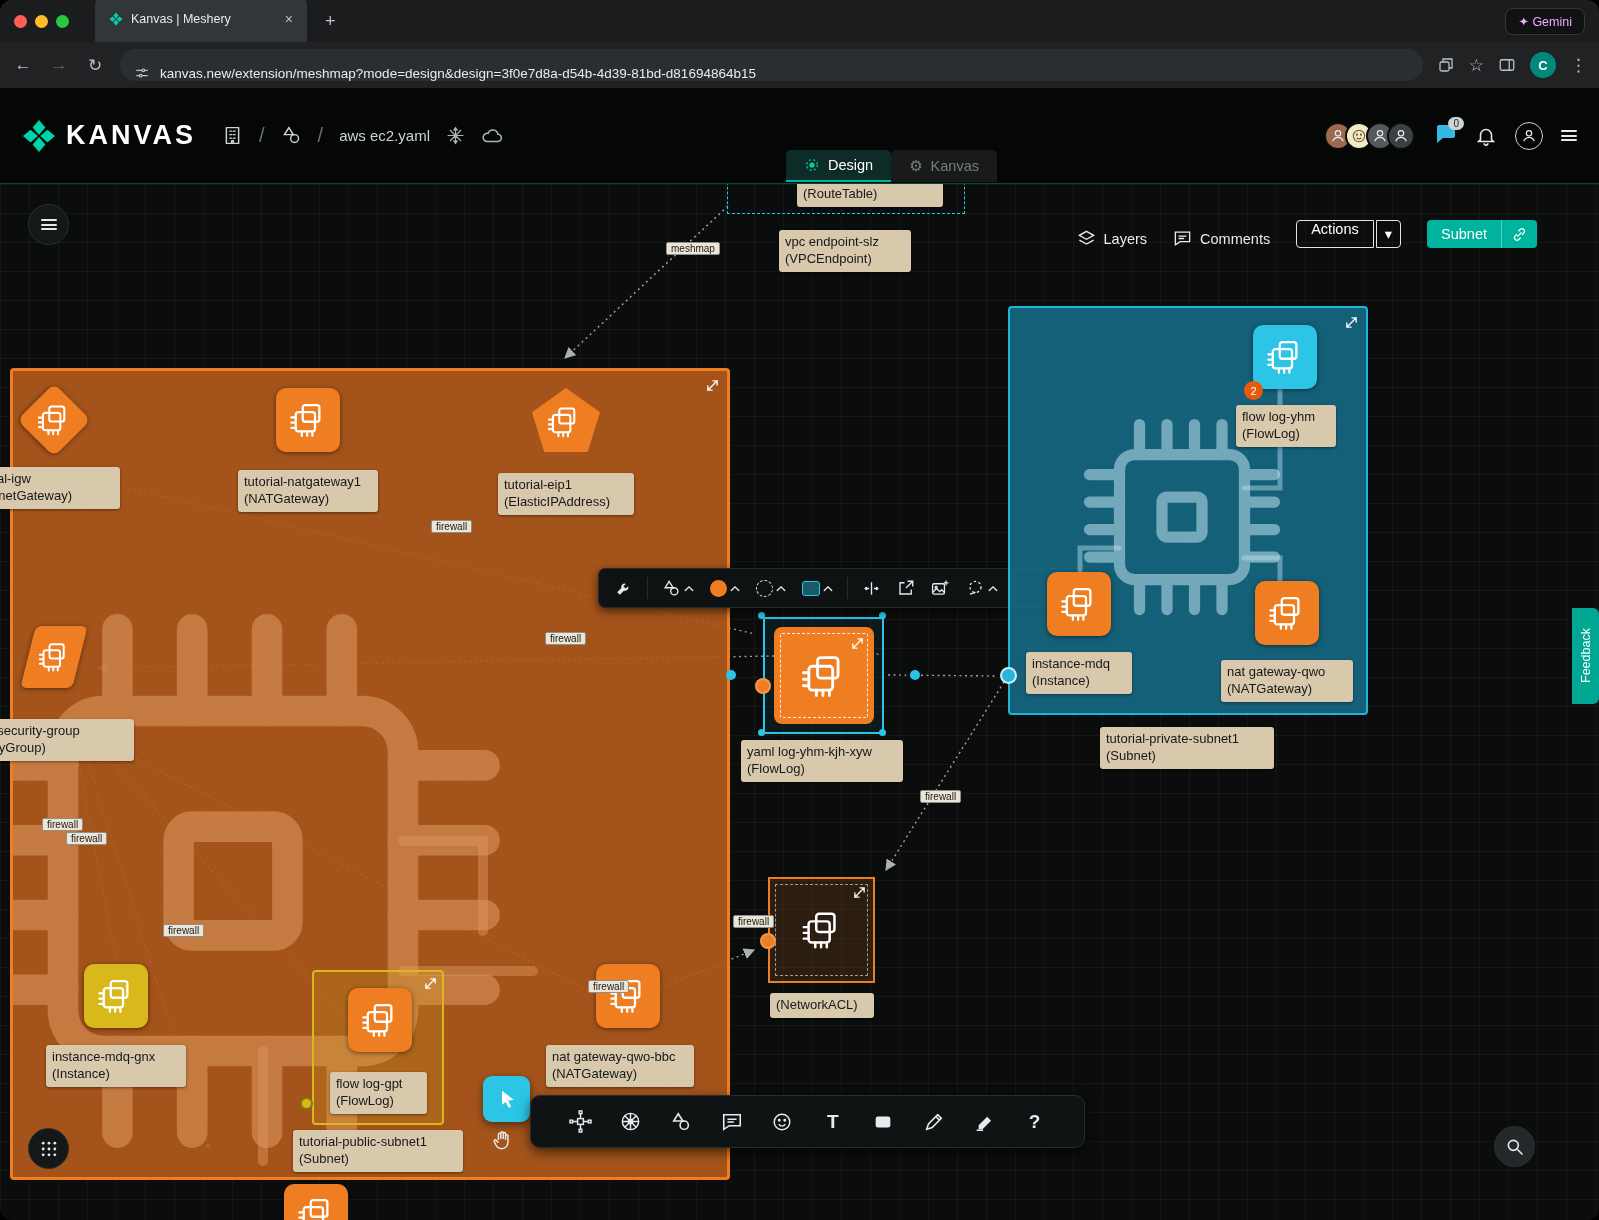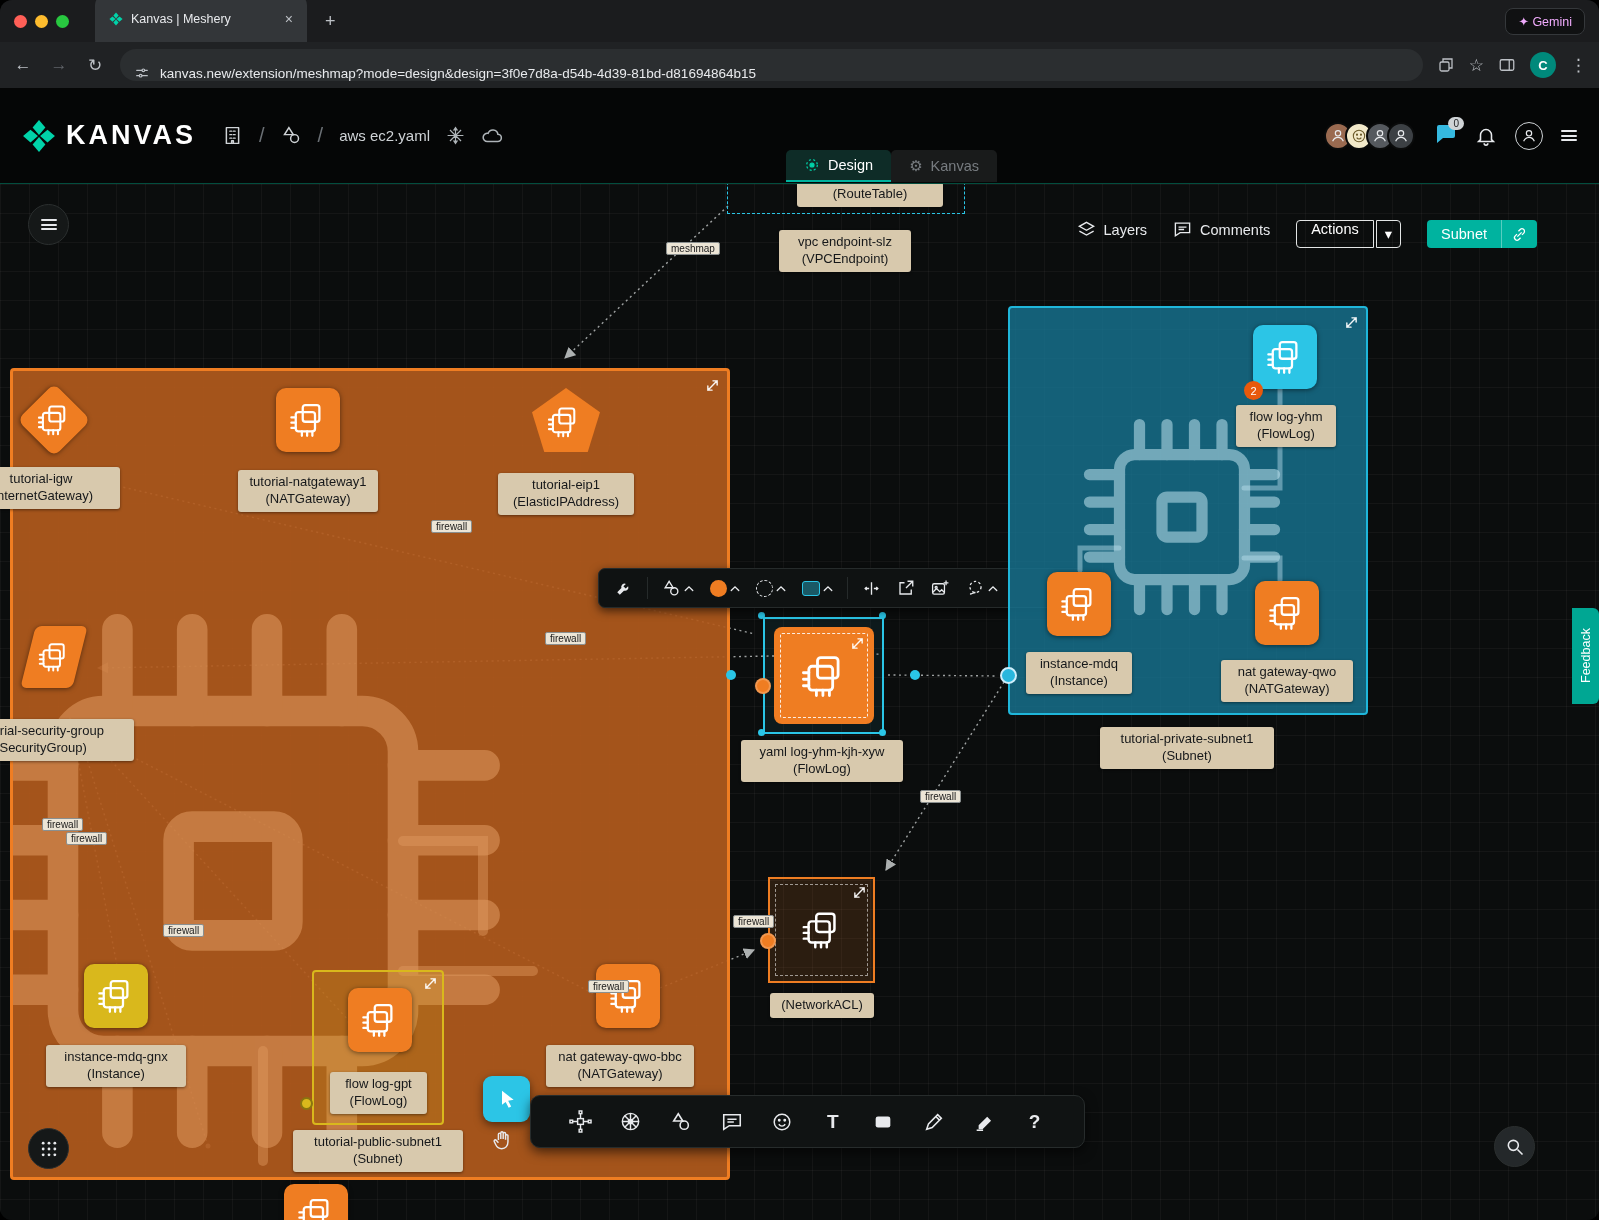--- a/index.html
+++ b/index.html
@@ -42,32 +42,32 @@
   .modetab{height:32px;display:flex;align-items:center;gap:8px;padding:0 18px;font-size:14.5px;border-radius:5px 5px 0 0}
   .modetab.design{background:#0e2c27;color:#fff;border-bottom:2px solid var(--teal)}
   .modetab.operate{background:#191b1b;color:#777c80}
 
   
   .canvas{position:relative;width:1599px;height:1036px;overflow:hidden;background:#0b0d0d;
     background-image:linear-gradient(rgba(255,255,255,.04) 1px,transparent 1px),linear-gradient(90deg,rgba(255,255,255,.04) 1px,transparent 1px);
     background-size:29px 29px}
   .circlebtn{position:absolute;width:41px;height:41px;border-radius:50%;background:#151818;border:1px solid #2b2f2f;display:flex;align-items:center;justify-content:center;color:#e8eaed}
   .burger i{display:block;width:16px;height:2px;background:#e8eaed;margin:2.5px 0;border-radius:1px}
-  .cv-topright{position:absolute;top:36px;right:62px;display:flex;align-items:flex-start;gap:26px;color:var(--txt);font-size:14.5px}
+  .cv-topright{position:absolute;top:36px;right:62px;display:flex;align-items:flex-end;gap:26px;color:var(--txt);font-size:14.5px}
   .flatbtn{display:flex;align-items:center;gap:8px}
   .actions{display:flex;gap:2px}
   .actions .main{border:1.5px solid #e3e5e5;border-radius:4px 0 0 4px;padding:0 14px;color:#fff}
   .actions .caret{border:1.5px solid #e3e5e5;border-radius:0 4px 4px 0;padding:5px 8px;color:#fff}
   .share{display:flex}
   .share .main{background:var(--teal);color:#fff;border-radius:4px 0 0 4px;padding:6px 14px;font-size:14.5px}
   .share .link{background:var(--teal);border-left:1px solid rgba(255,255,255,.35);border-radius:0 4px 4px 0;display:flex;align-items:center;padding:0 9px;color:#fff}
   .feedback{position:absolute;right:0;top:424px;width:27px;height:96px;background:#00a793;color:#fff;font-size:12.5px;border-radius:6px 0 0 6px;display:flex;align-items:center;justify-content:center;writing-mode:vertical-rl;transform:rotate(180deg)}
 
   
-  .node-label{position:absolute;background:var(--label);color:#16181a;font-size:13px;line-height:1.3;text-align:center;padding:4px 6px;border-radius:3px;box-shadow:0 1px 3px rgba(0,0,0,.45);white-space:nowrap}
+  .node-label{position:absolute;background:var(--label);color:#16181a;font-size:13px;line-height:1.3;padding:4px 6px;border-radius:3px;box-shadow:0 1px 3px rgba(0,0,0,.45);white-space:nowrap}
   .node-label span{display:block}
   .edge-label{position:absolute;background:#ece5d6;color:#1a1a1a;font-size:10px;padding:0 4px;border-radius:2px;border:1px solid #8a8f8f;white-space:nowrap}
   .icon-sq{position:absolute;width:64px;height:64px;border-radius:10px;background:var(--orange);display:flex;align-items:center;justify-content:center;box-shadow:0 1px 5px rgba(0,0,0,.5)}
   .icon-sq.yellow{background:var(--yellow)}
   .icon-sq.tealic{background:#2CC5E6}
   .chip{width:42px;height:42px;color:#fff}
   .chip svg,.chip use{color:#fff}
   .diamond{position:absolute;width:52px;height:52px;background:var(--orange);transform:rotate(45deg);border-radius:8px;display:flex;align-items:center;justify-content:center;box-shadow:0 1px 5px rgba(0,0,0,.5)}
   .diamond .inner{transform:rotate(-45deg)}
   .pent{position:absolute;width:68px;height:64px;background:var(--orange);clip-path:polygon(50% 0,100% 38%,82% 100%,18% 100%,0 38%);display:flex;align-items:center;justify-content:center}

